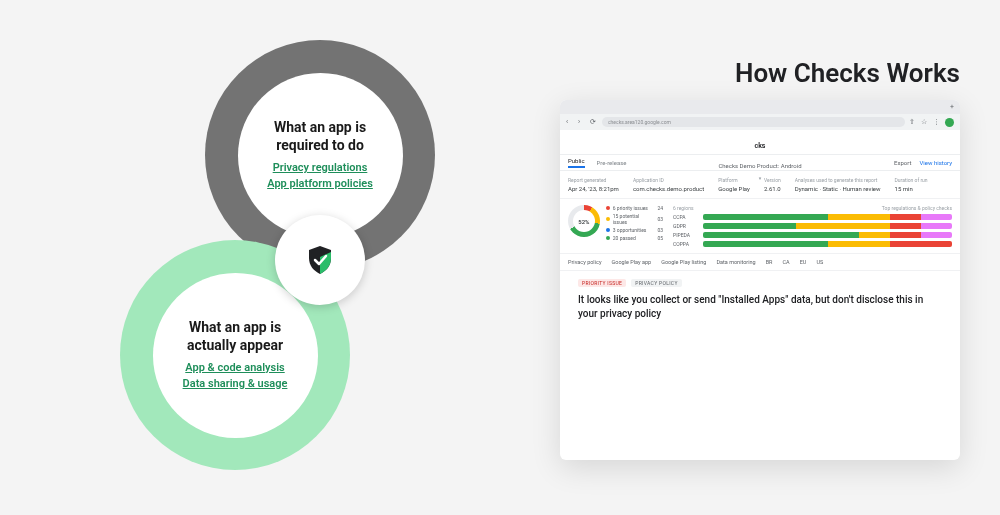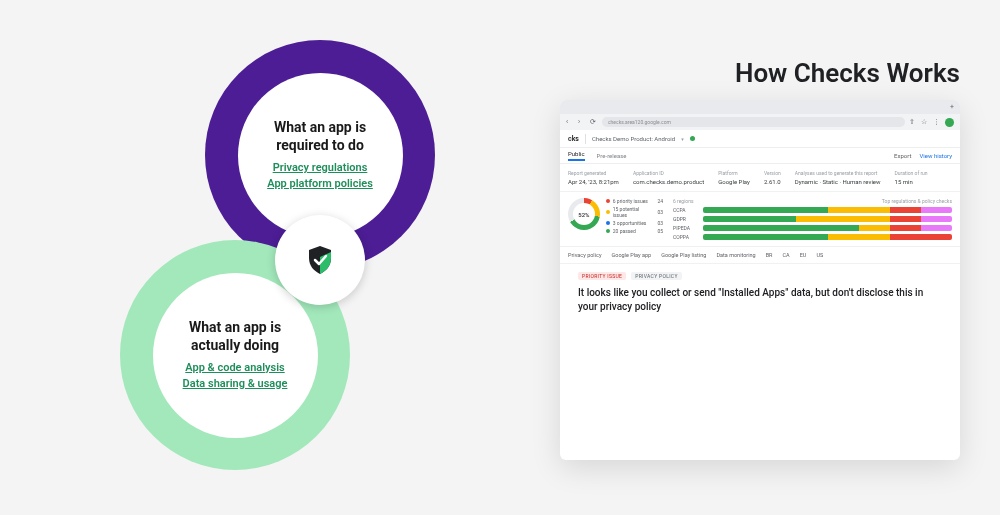--- a/index.html
+++ b/index.html
@@ -43,21 +43,21 @@
     height: 165px;
     border-radius: 50%;
     background: #ffffff;
     display: flex;
     flex-direction: column;
     align-items: center;
     justify-content: center;
     text-align: center;
     padding: 12px;
   }
-  .ring-top   { left: 85px;  top: 0;    background: #4c1d95; justify-content: center; }
+  .ring-top   { left: 85px;  top: 0;    background: #737373; justify-content: center; }
   .ring-left  { left: 0;     top: 200px; background: #a2e8bb; }
   .ring-right { left: 170px; top: 200px; background: #5cd389; }
   .ring-title {
     font-size: 14px;
     font-weight: 700;
     color: #1a1a1a;
     line-height: 1.25;
     margin-bottom: 6px;
   }
   .ring-sub {
@@ -124,22 +124,23 @@
     font-size: 5px;
     color: #8a8d91;
   }
   .urlbar .icon-sm { width:8px; height:8px; color:#5f6368; }
   .urlbar .avatar { width:9px; height:9px; border-radius:50%; background:#34a853; }
   .product-bar {
     height: 18px;
     border-bottom: 1px solid #eceef0;
     display: flex;
     align-items: center;
-    padding: 6px 8px;
+    padding: 12px 8px;
     gap: 6px;
+    flex-direction: column;
   }
   .product-bar .logo { font-weight:600; color:#202124; font-size:7px; }
   .product-bar .divider { width:1px; height:10px; background:#e0e0e0; }
   .product-bar .prod { font-size:6px; color:#5f6368; }
   .green-dot { width:5px; height:5px; border-radius:50%; background:#34a853; }
   .tabs-row {
     height: 16px;
     display:flex;
     align-items:center;
     padding: 0 8px;
@@ -192,21 +193,21 @@
 <div class="venn">
   <div class="ring ring-top">
     <div class="ring-inner">
       <div class="ring-title">What an app is required to do</div>
       <div class="ring-sub">Privacy regulations</div>
       <div class="ring-sub">App platform policies</div>
     </div>
   </div>
   <div class="ring ring-left">
     <div class="ring-inner">
-      <div class="ring-title">What an app is actually doing</div>
+      <div class="ring-title">What an app is actually appear</div>
       <div class="ring-sub">App &amp; code analysis</div>
       <div class="ring-sub">Data sharing &amp; usage</div>
     </div>
   </div>
   <div class="center-badge">
     <svg width="34" height="34" viewBox="0 0 34 34">
       <path d="M17 3 L28 7 V15 C28 23 23 28 17 31 C11 28 6 23 6 15 V7 Z" fill="#202124"></path>
       <path d="M17 14 L28 9 V15 C28 23 23 28 17 31 Z" fill="#2bbd6a"></path>
       <path d="M12 17 L16 21 L23 13" stroke="#fff" stroke-width="2.5" fill="none" stroke-linecap="round" stroke-linejoin="round"></path>
     </svg>

